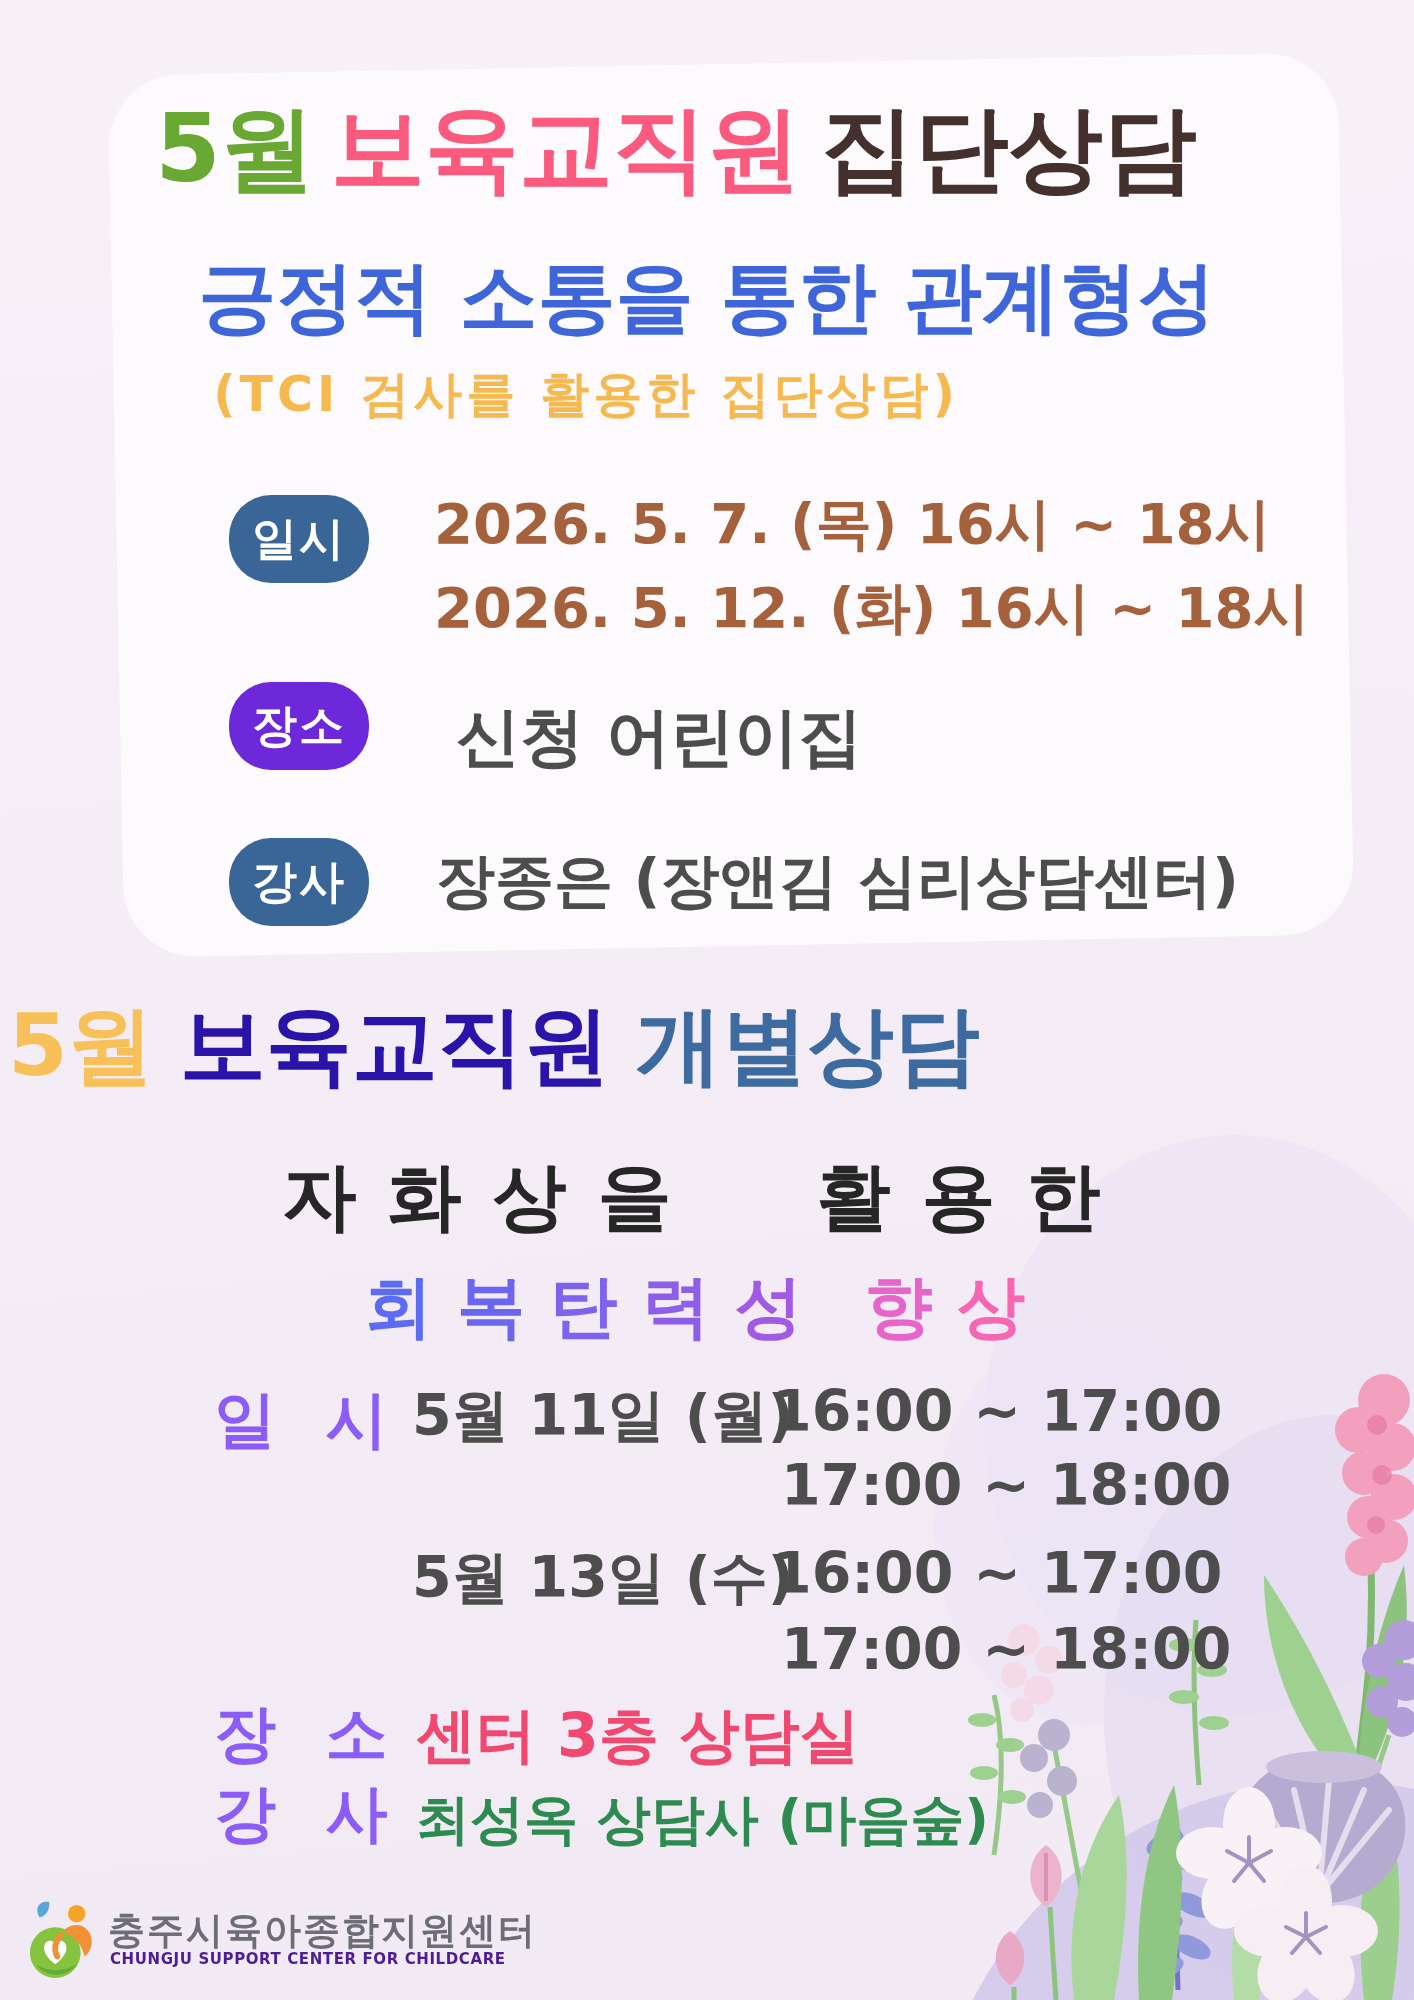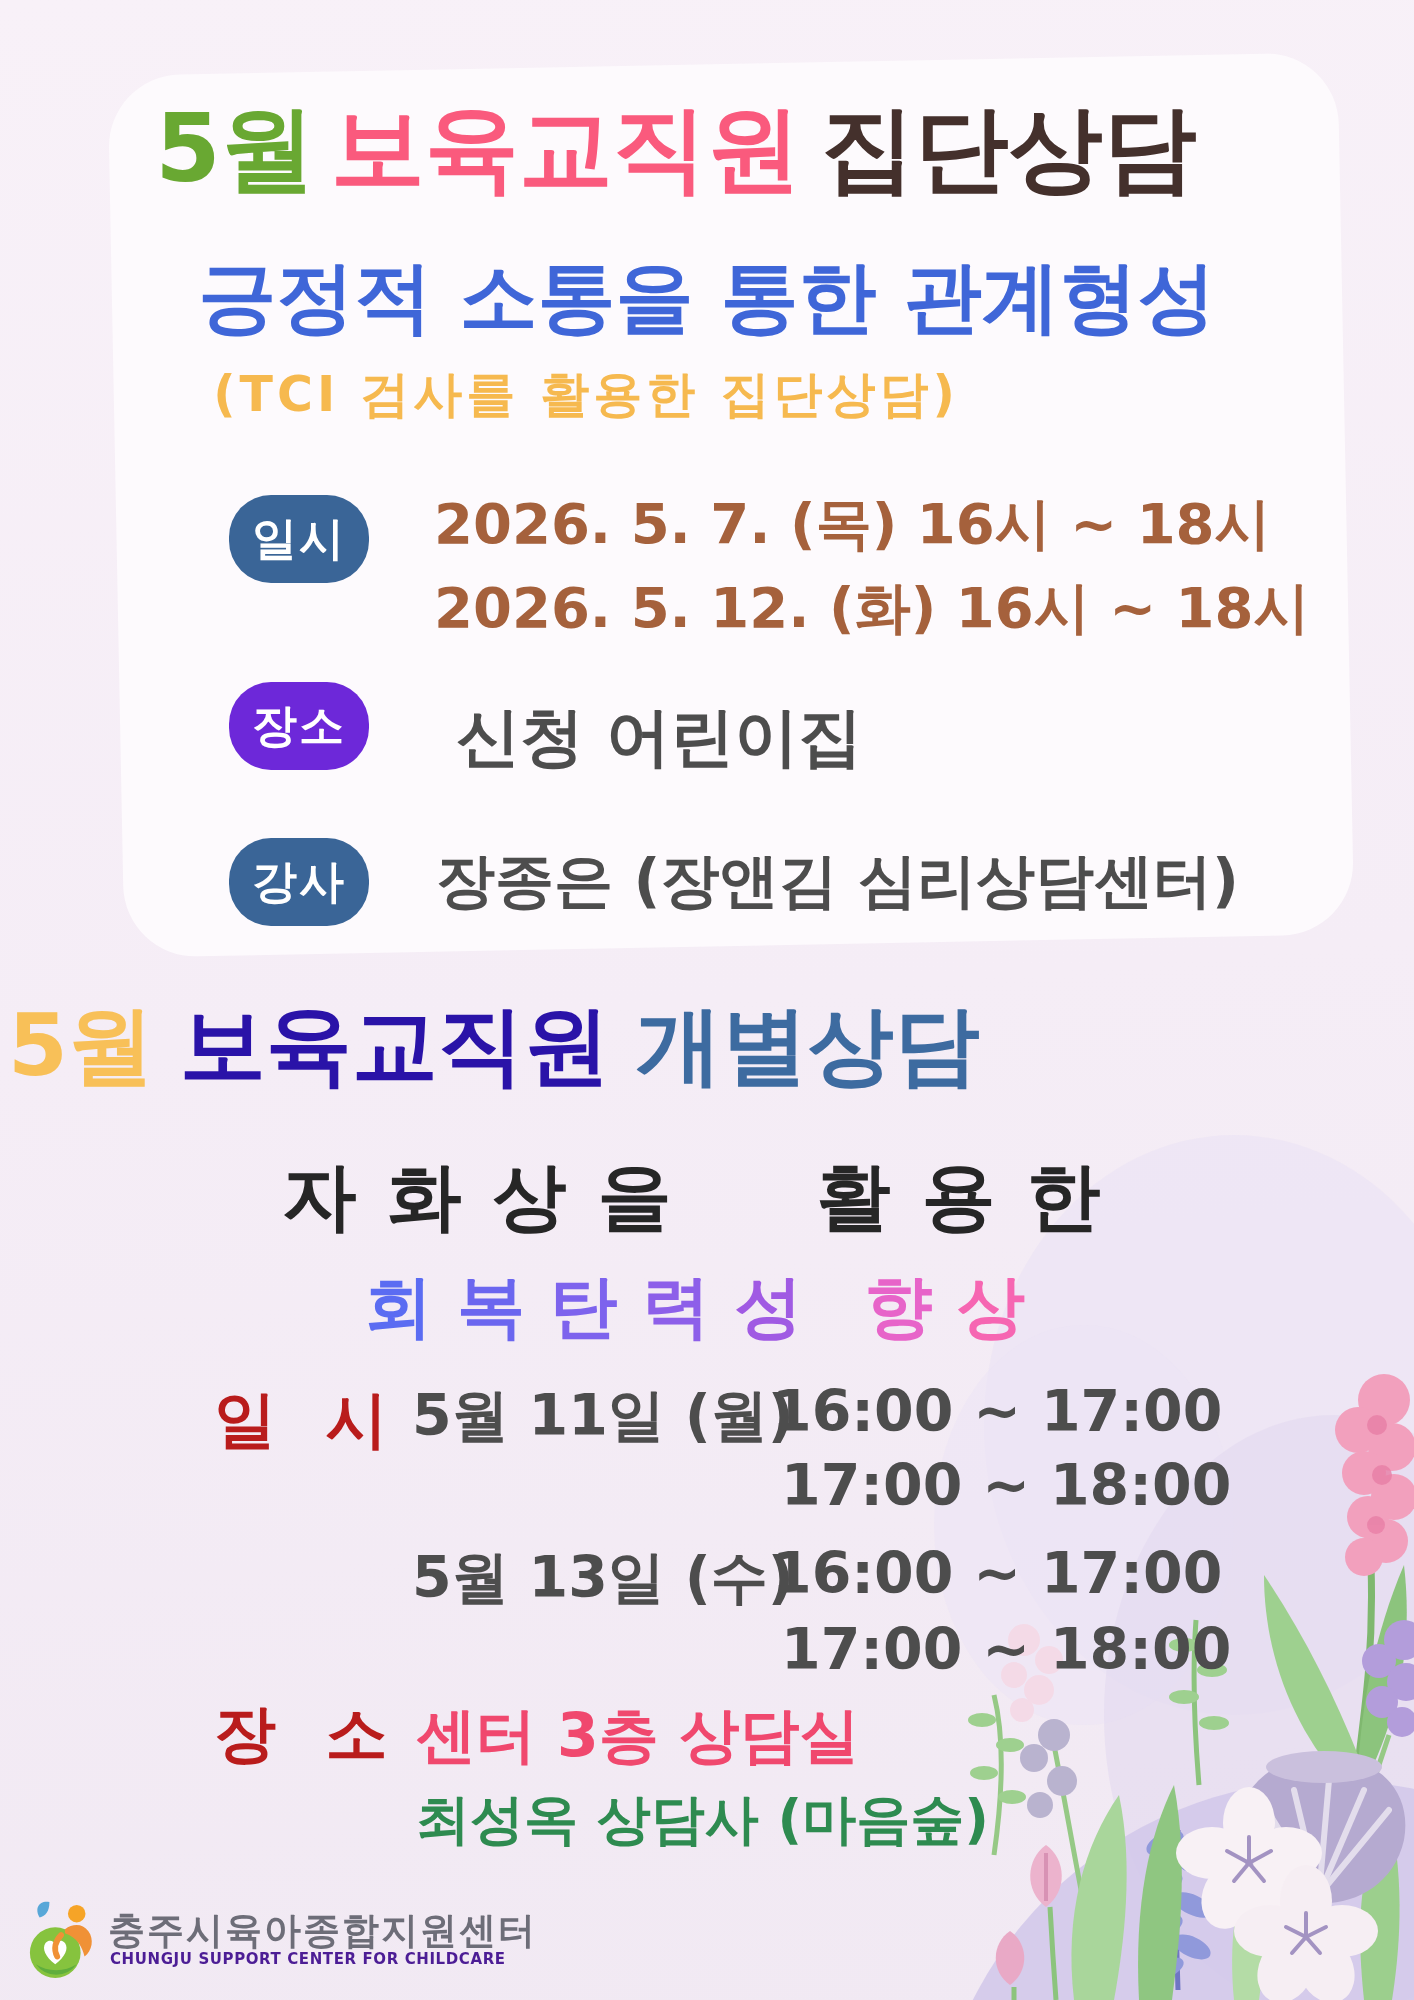--- a/index.html
+++ b/index.html
@@ -46,21 +46,21 @@
   .t2-aud{color:#2a13a8;margin-right:26px;}
   .t2-type{color:#3d6ba0;}
   .subtitle2{left:656px;top:1078px;font-size:56px;font-weight:700;color:#2ebd62;letter-spacing:1px;}
 
   .hand1{top:1148px;left:0;width:1414px;text-align:center;font-size:74px;font-weight:600;
          color:#262626;letter-spacing:0.42em;white-space:pre;}
   .hand2{top:1262px;left:0;width:1414px;text-align:center;font-size:68px;font-weight:600;letter-spacing:0.36em;}
   .hc0{color:#5b6cf2;}.hc1{color:#6b66ef;}.hc2{color:#7d63ed;}.hc3{color:#8d5fe9;}
   .hc4{color:#a05ae3;}.hc5{color:#e764c9;margin-left:0.55em;}.hc6{color:#f666b2;}
 
-  .row-label{font-size:62px;font-weight:800;color:#b91c1c;letter-spacing:14px;}
+  .row-label{font-size:62px;font-weight:800;color:#8b5cf6;letter-spacing:14px;}
   .sched-label{left:214px;top:1378px;}
   .sched-date{font-size:57px;font-weight:700;color:#4d4d4d;}
   .d1{left:412px;top:1378px;}
   .t1a{left:772px;top:1378px;}
   .t1b{left:781px;top:1452px;}
   .d2{left:412px;top:1540px;}
   .t2a{left:772px;top:1540px;}
   .t2b{left:781px;top:1616px;}
   .place2-label{left:214px;top:1692px;}
   .place2-value{left:416px;top:1696px;font-size:60px;font-weight:700;color:#f0486e;}
@@ -239,20 +239,21 @@
   <div class="abs row-label sched-label">일 시</div>
   <div class="abs sched-date d1">5월 11일 (월)</div>
   <div class="abs sched-date t1a">16:00 ~ 17:00</div>
   <div class="abs sched-date t1b">17:00 ~ 18:00</div>
   <div class="abs sched-date d2">5월 13일 (수)</div>
   <div class="abs sched-date t2a">16:00 ~ 17:00</div>
   <div class="abs sched-date t2b">17:00 ~ 18:00</div>
 
   <div class="abs row-label place2-label">장 소</div>
   <div class="abs place2-value">센터 3층 상담실</div>
+  <div class="abs row-label inst2-label">강 사</div>
   <div class="abs inst2-value">최성옥 상담사 (마음숲)</div>
 
   <svg class="footer-logo" viewBox="0 0 80 88" aria-hidden="true">
     <path d="M14,22 C8,12 14,4 24,6 C24,16 20,20 14,22 Z" fill="#58a7d8"></path>
     <circle cx="30" cy="58" r="26" fill="#86c33e"></circle>
     <path d="M10,70 A26,26 0 0 0 52,70 C40,78 22,78 10,70 Z" fill="#5fae3d"></path>
     <path d="M30,70 C20,62 16,54 20,48 C24,44 29,46 30,50 C31,46 36,44 40,48 C44,54 40,62 30,70 Z" fill="#ffffff"></path>
     <circle cx="52" cy="18" r="9" fill="#f6a427"></circle>
     <path d="M40,34 C48,28 58,28 64,36 C70,44 68,56 60,62 C58,52 52,42 40,38 Z" fill="#f09136"></path>
     <path d="M36,40 C30,46 28,54 32,62" stroke="#f09136" stroke-width="6" fill="none" stroke-linecap="round"></path>

